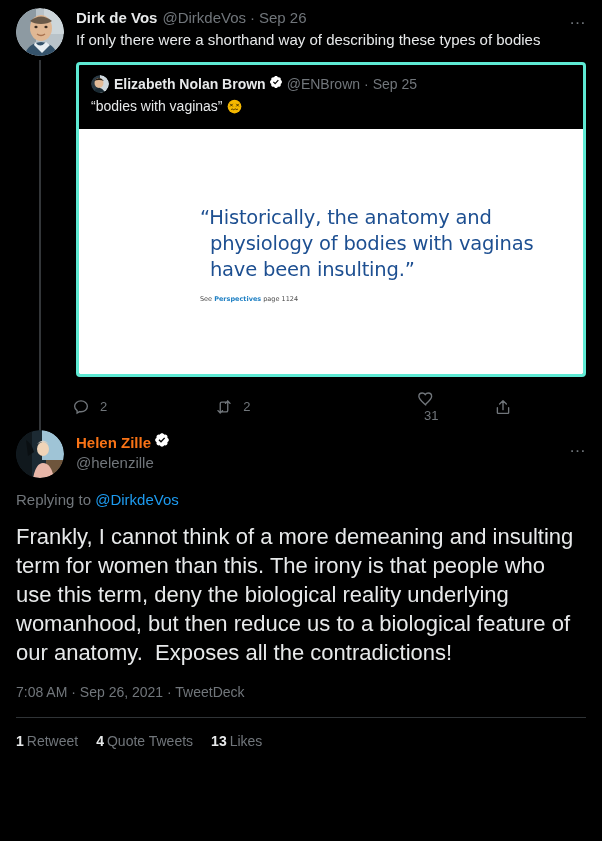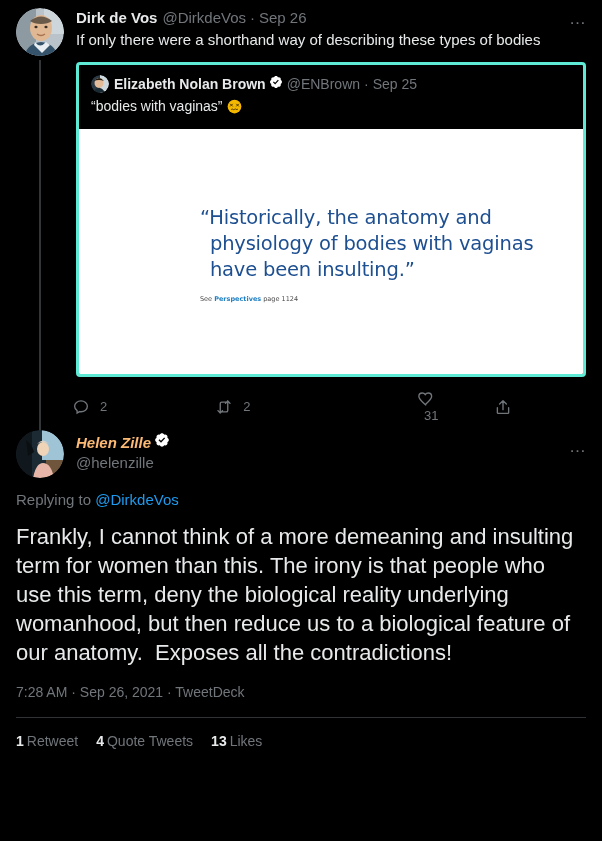--- a/index.html
+++ b/index.html
@@ -100,21 +100,21 @@
   .act .cnt{margin-left:10px;}
   .act.reply{width:150px;}
   .act.rt{width:150px;}
   .act.like{width:142px;flex-direction:column;}
   .act svg{display:block;}
 
   
   .main{padding:0 16px;margin-top:6px;position:relative;}
   .main-head{display:flex;align-items:flex-start;position:relative;}
   .main-names{padding-left:12px;padding-top:2px;}
-  .m-dname{font-weight:700;font-size:15px;line-height:20px;color:#fdba74;display:flex;align-items:center;font-style:italic;}
+  .m-dname{font-weight:700;font-size:15px;line-height:20px;color:#f97316;display:flex;align-items:center;}
   .m-handle{color:#71767b;font-size:15px;line-height:20px;margin-top:0px;}
   .more-btn-2{
     position:absolute;right:-2px;top:8px;
     color:#71767b;font-size:17px;letter-spacing:2px;line-height:1;
   }
   .replying{
     font-size:15px;line-height:20px;color:#71767b;margin-top:12px;
   }
   .replying a{color:#1d9bf0;text-decoration:none;}
   .main-text{
@@ -296,21 +296,21 @@
       <div class="more-btn-2">…</div>
     </div>
 
     <div class="replying">
       <span>Replying to </span><a href="#">@DirkdeVos</a>
     </div>
 
     <div class="main-text">Frankly, I cannot think of a more demeaning and insulting term for women than this. The irony is that people who use this term, deny the biological reality underlying womanhood, but then reduce us to a biological feature of our anatomy.  Exposes all the contradictions!</div>
 
     <div class="meta">
-      <span>7:28 AM</span>
+      <span>7:08 AM</span>
       <span>·</span>
       <span>Sep 26, 2021</span>
       <span>·</span>
       <span>TweetDeck</span>
     </div>
 
     <div class="sep"></div>
 
     <div class="stats">
       <div class="stat">

